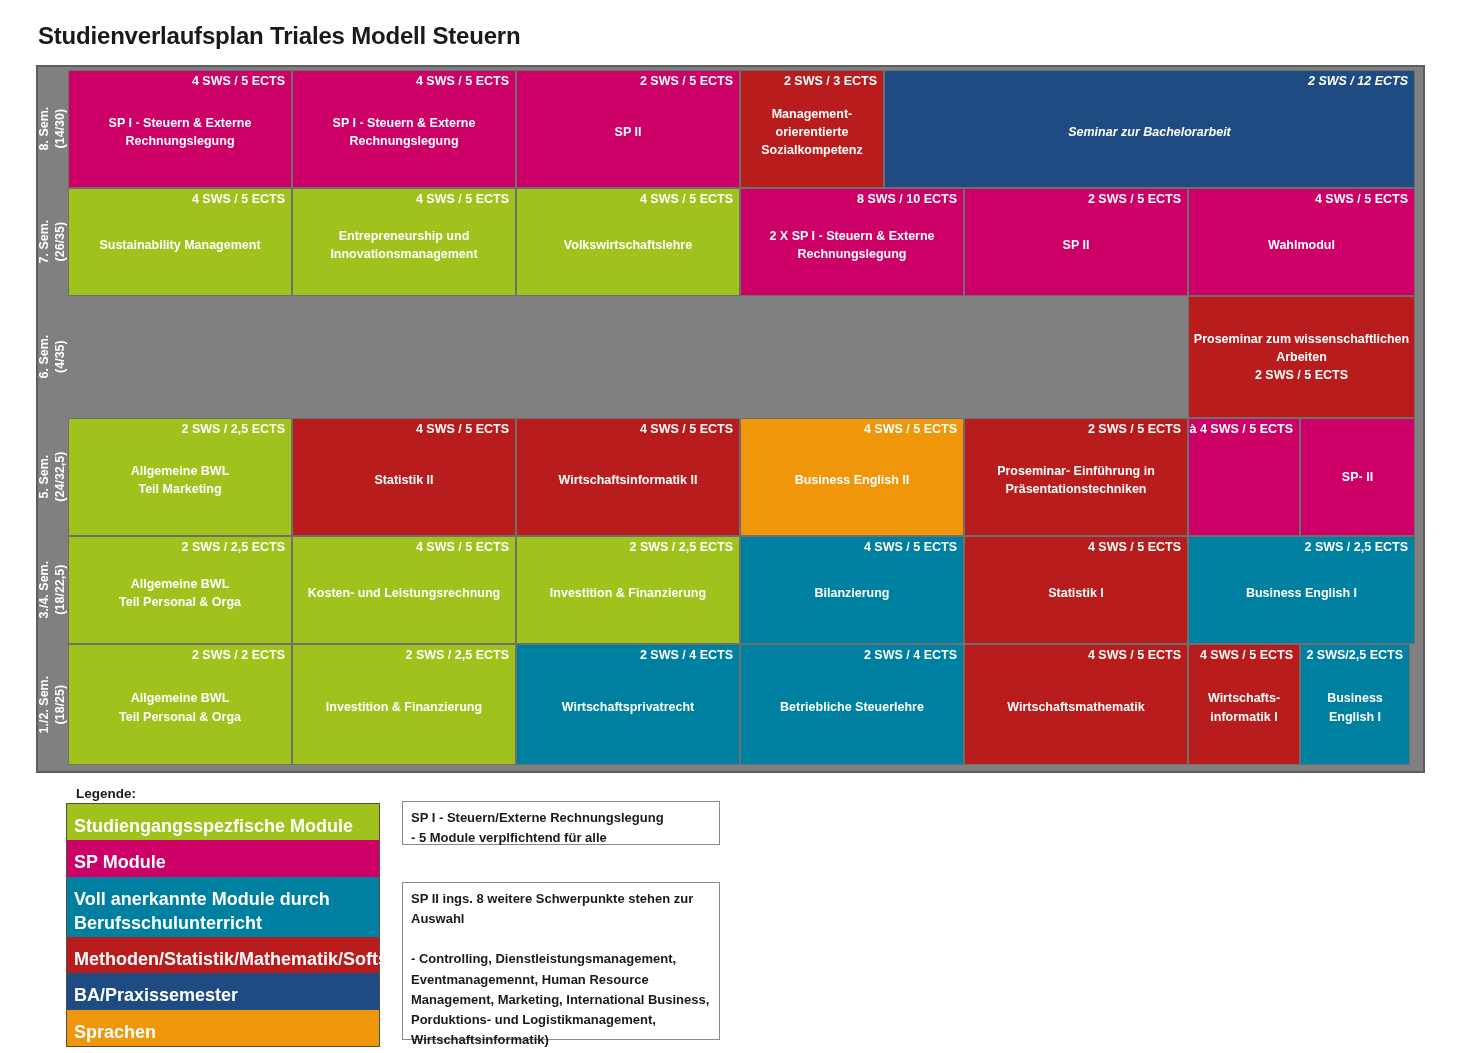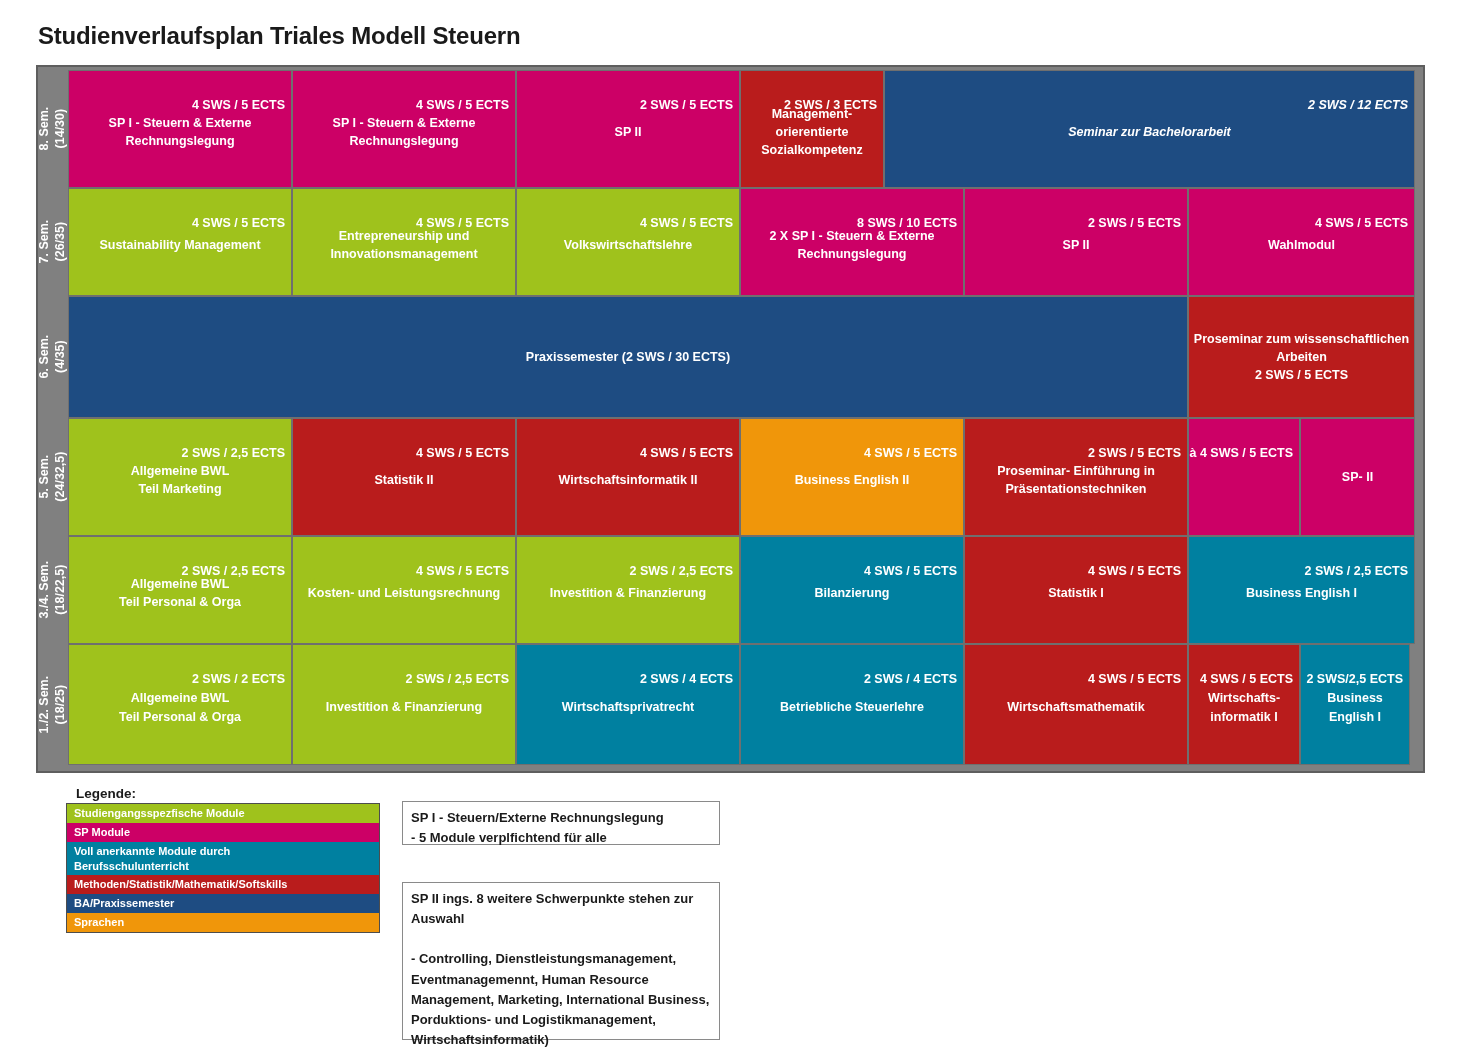--- a/index.html
+++ b/index.html
@@ -84,21 +84,20 @@
     overflow: hidden;
   }
   .cell .credits {
     position: absolute;
     top: 3px;
     right: 6px;
     font-size: 12.5px;
     font-weight: bold;
     white-space: nowrap;
     line-height: 1.15;
-    margin-top: 24px;
   }
   .cell .cname {
     position: absolute;
     left: 4px;
     right: 4px;
     top: 0;
     bottom: 0;
     display: flex;
     align-items: center;
     justify-content: center;
@@ -132,23 +131,23 @@
   #legend-box {
     position: absolute;
     left: 66px;
     top: 803px;
     width: 314px;
     border: 1px solid #4d4d4d;
     box-sizing: border-box;
   }
   .legend-item {
     color: #ffffff;
-    font-size: 11px;
-    font-weight: bold;
-    padding: 2px 0 2px 7px;
+    font-size: 18px;
+    font-weight: bold;
+    padding: 10px 0 2px 7px;
     line-height: 1.35;
     box-sizing: border-box;
     white-space: pre-line;
   }
 
   
   .note-box {
     position: absolute;
     border: 1px solid #8a8a8a;
     background: #ffffff;
@@ -250,23 +249,20 @@
       </div>
     </div>
     <div class="sem-row" style="top: 229px; height: 122px;">
       <div class="sem-label">
         <div class="rot">
           <div>6. Sem.</div>
           <div>(4/35)</div>
         </div>
       </div>
       <div class="cells">
-        <div class="cell c-navy center-all" style="left: 0px; width: 1120px;">
-          <div class="cname">Praxissemester (2 SWS / 30 ECTS)</div>
-        </div>
         <div class="cell c-lblue center-all" style="left: 1120px; width: 227px;">
           <div class="cname">Proseminar zum wissenschaftlichen
 Arbeiten
 2 SWS / 5 ECTS</div>
         </div>
       </div>
     </div>
     <div class="sem-row" style="top: 351px; height: 118px;">
       <div class="sem-label">
         <div class="rot">

